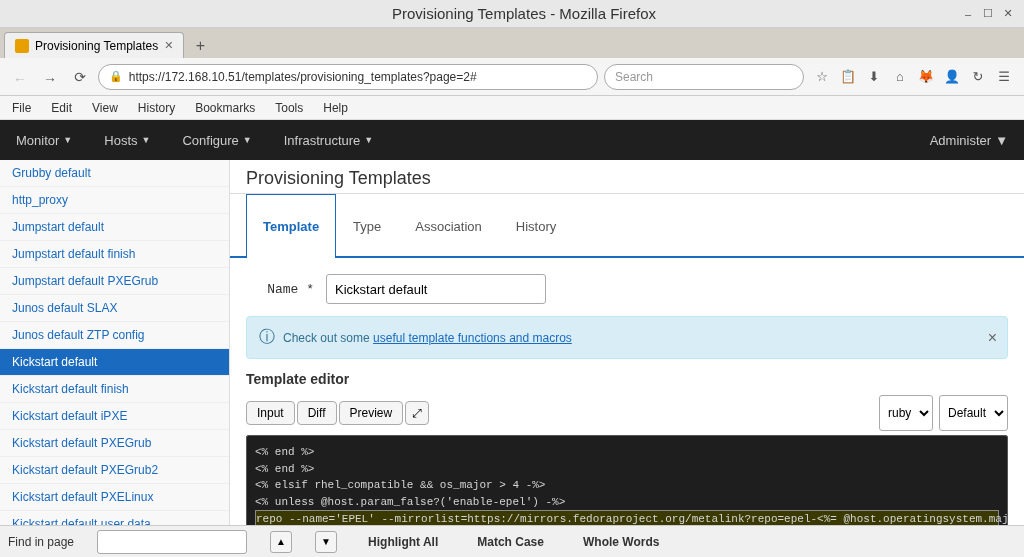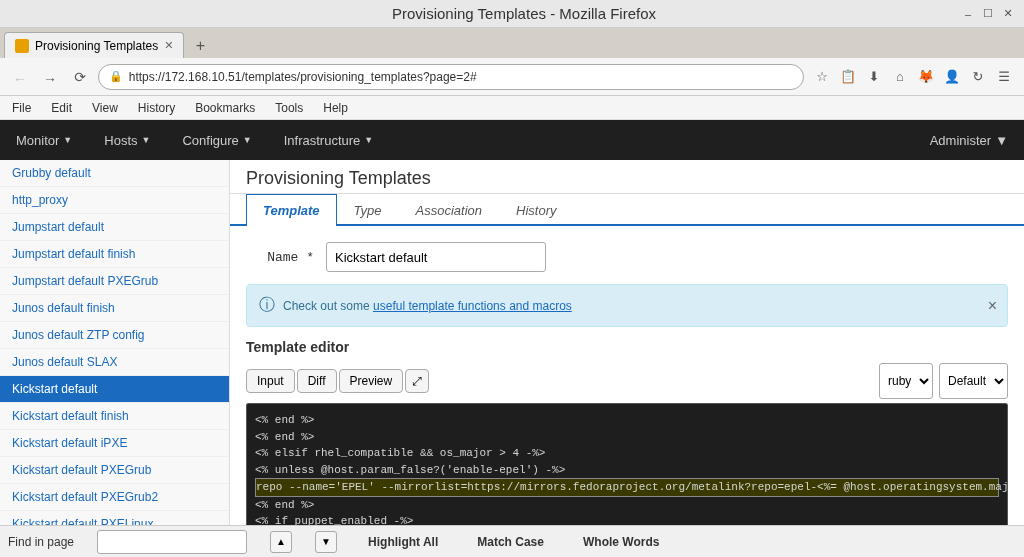--- a/index.html
+++ b/index.html
@@ -173,28 +173,27 @@
     }
 
     
     .tab-row {
       display: flex;
       border-bottom: 2px solid #1a6abf;
       padding: 0 16px;
       background: white;
     }
     .tab {
-      padding: 8px 16px;
+      padding: 24px 16px;
       font-size: 13px;
       color: #555;
       cursor: pointer;
       border: 1px solid transparent;
       border-bottom: none;
       margin-bottom: -2px;
-      font-style: italic;
     }
     .tab.active {
       background: white;
       color: #1a6abf;
       border-color: #1a6abf;
       border-bottom-color: white;
       font-weight: bold;
     }
 
     
@@ -352,20 +351,23 @@
 </div>
 
 <div class="address-bar">
   <div class="nav-btn disabled">←</div>
   <div class="nav-btn">→</div>
   <div class="nav-btn">⟳</div>
   <div class="url-bar">
     <span class="lock">🔒</span>
     <span class="url-text">https://172.168.10.51/templates/provisioning_templates?page=2#</span>
   </div>
+  <div class="search-bar">
+    <span style="color:#999; font-size:12px;">Search</span>
+  </div>
   <div class="toolbar-icons">
     <div class="toolbar-icon">☆</div>
     <div class="toolbar-icon">📋</div>
     <div class="toolbar-icon">⬇</div>
     <div class="toolbar-icon">⌂</div>
     <div class="toolbar-icon">🦊</div>
     <div class="toolbar-icon">👤</div>
     <div class="toolbar-icon">↻</div>
     <div class="toolbar-icon">☰</div>
   </div>
@@ -407,23 +409,22 @@
 </div>
 
 <div class="main-layout" style="position:relative;">
 
   <div class="sidebar">
   <a class="sidebar-item">Grubby default</a>
       <a class="sidebar-item">http_proxy</a>
       <a class="sidebar-item">Jumpstart default</a>
       <a class="sidebar-item">Jumpstart default finish</a>
       <a class="sidebar-item">Jumpstart default PXEGrub</a>
-      <a class="sidebar-item">Junos default finish</a>
+      <a class="sidebar-item">Junos default SLAX</a>
       <a class="sidebar-item">Junos default ZTP config</a>
-      <a class="sidebar-item">Junos default SLAX</a>
       <a class="sidebar-item active">Kickstart default</a>
       <a class="sidebar-item">Kickstart default finish</a>
       <a class="sidebar-item">Kickstart default iPXE</a>
       <a class="sidebar-item">Kickstart default PXEGrub</a>
       <a class="sidebar-item">Kickstart default PXEGrub2</a>
       <a class="sidebar-item">Kickstart default PXELinux</a>
       <a class="sidebar-item">Kickstart default user data</a>
     </div>
 
   <div class="content">

